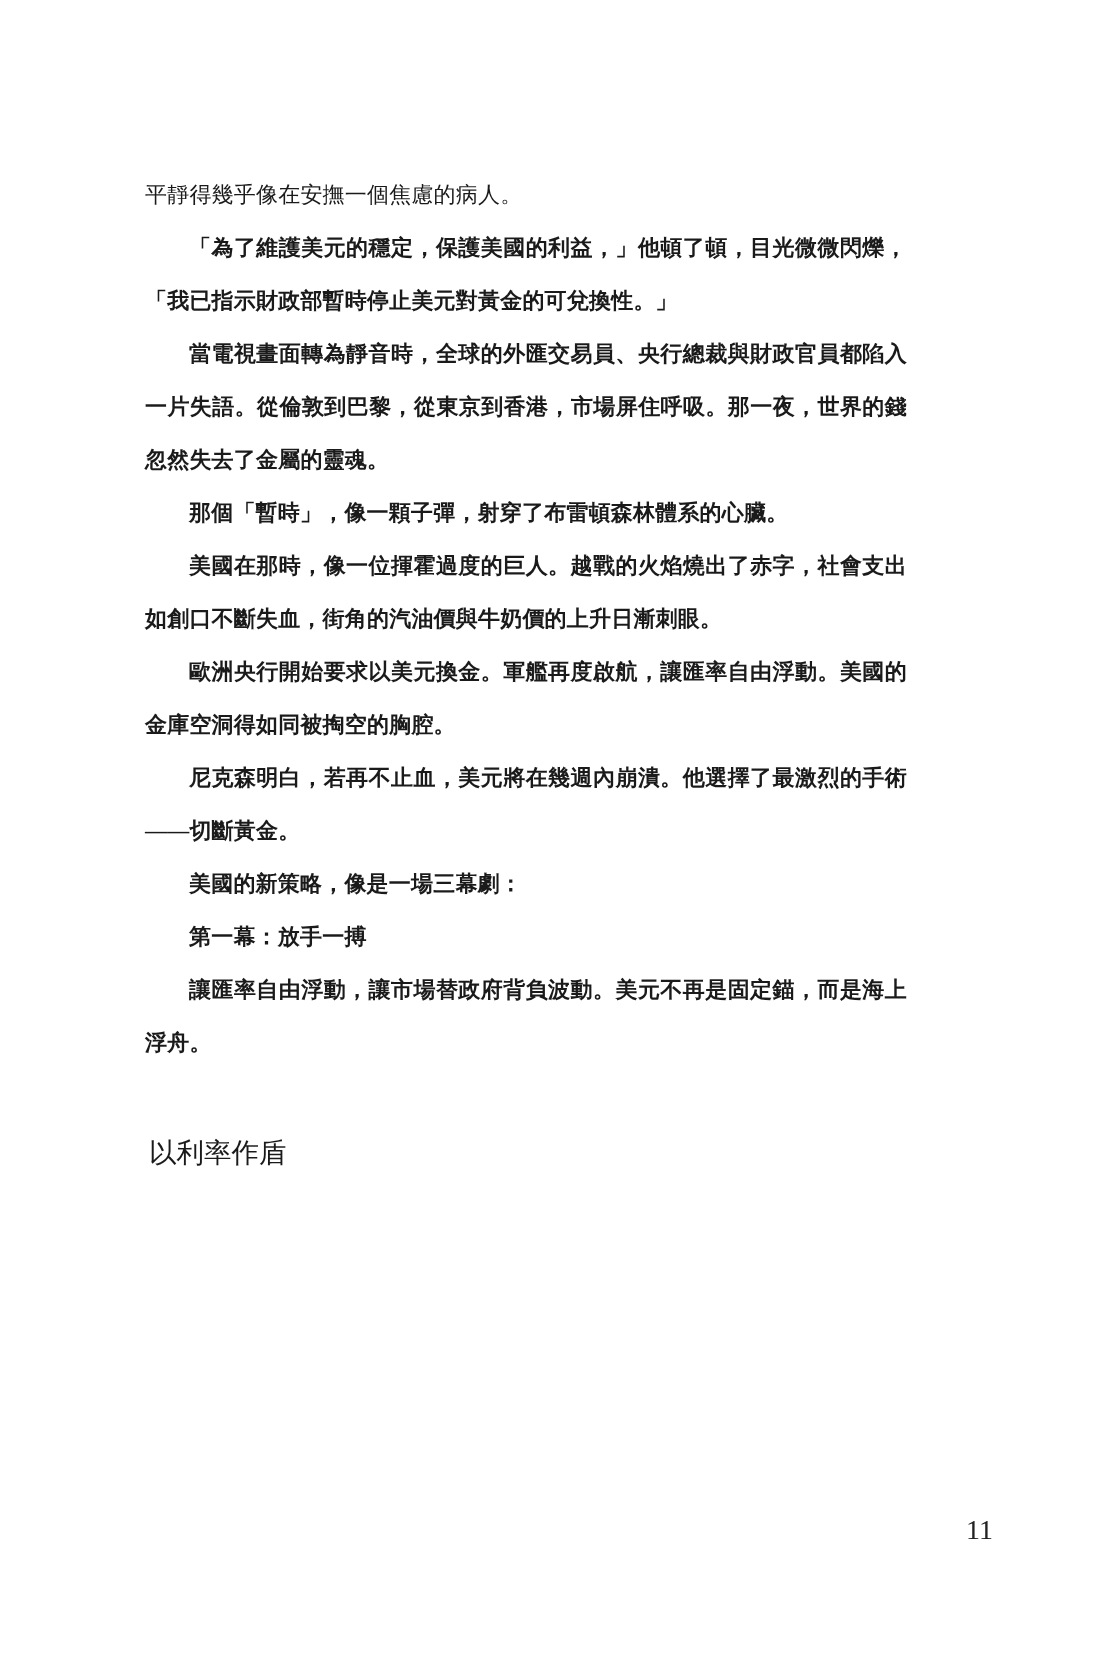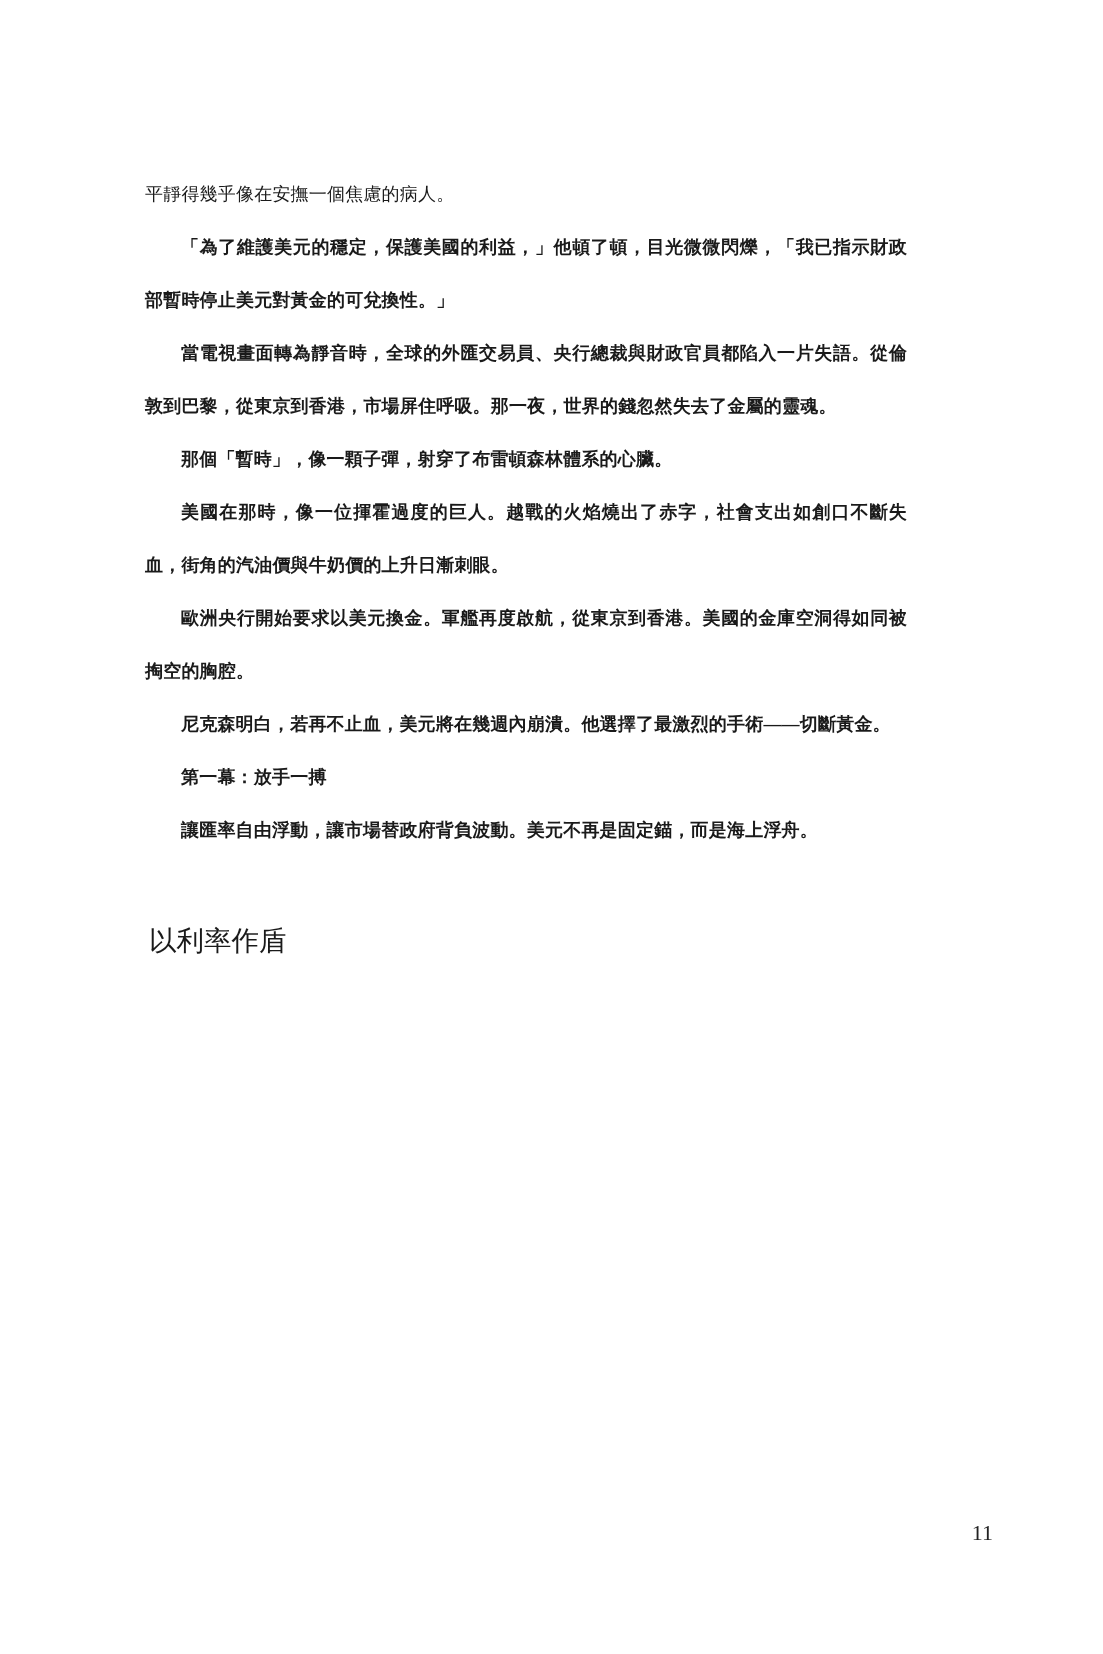--- a/index.html
+++ b/index.html
@@ -20,21 +20,21 @@
     overflow: hidden;
   }
   .text-column {
     position: absolute;
     left: 145px;
     top: 168px;
     width: 762px;
   }
   p.body-par {
     margin: 0 0 0 0;
-    font-size: 18px;
+    font-size: 22px;
     line-height: 53px;
     text-align: justify;
     text-justify: inter-ideograph;
     letter-spacing: 0.2px;
     text-indent: 0;
     font-weight: 500;
   }
   p.indent {
     text-indent: 2em;
     font-weight: bold;
@@ -46,39 +46,40 @@
     font-weight: 500;
     text-indent: 0;
   }
   .gap {
     height: 53px;
   }
   .page-number {
     position: absolute;
     right: 110px;
     bottom: 108px;
-    font-size: 22px;
+    font-size: 28px;
     color: #222222;
     font-family: "Liberation Serif", "DejaVu Serif", serif;
   }
 </style>
 </head>
 <body>
 
 <div class="page">
 
   <div class="text-column">
 
     <p class="body-par">平靜得幾乎像在安撫一個焦慮的病人。</p>
     <p class="body-par indent">「為了維護美元的穩定，保護美國的利益，」他頓了頓，目光微微閃爍，「我已指示財政部暫時停止美元對黃金的可兌換性。」</p>
     <p class="body-par indent">當電視畫面轉為靜音時，全球的外匯交易員、央行總裁與財政官員都陷入一片失語。從倫敦到巴黎，從東京到香港，市場屏住呼吸。那一夜，世界的錢忽然失去了金屬的靈魂。</p>
     <p class="body-par indent">那個「暫時」，像一顆子彈，射穿了布雷頓森林體系的心臟。</p>
     <p class="body-par indent">美國在那時，像一位揮霍過度的巨人。越戰的火焰燒出了赤字，社會支出如創口不斷失血，街角的汽油價與牛奶價的上升日漸刺眼。</p>
-    <p class="body-par indent">歐洲央行開始要求以美元換金。軍艦再度啟航，從東京到香港。美國的金庫空洞得如同被掏空的胸腔。</p>
+    <p class="body-par indent">歐洲央行開始要求以美元換金。軍艦再度啟航，讓匯率自由浮動。美國的金庫空洞得如同被掏空的胸腔。</p>
     <p class="body-par indent">尼克森明白，若再不止血，美元將在幾週內崩潰。他選擇了最激烈的手術——切斷黃金。</p>
+    <p class="body-par indent">美國的新策略，像是一場三幕劇：</p>
     <p class="body-par indent">第一幕：放手一搏</p>
     <p class="body-par indent">讓匯率自由浮動，讓市場替政府背負波動。美元不再是固定錨，而是海上浮舟。</p>
 
     <div class="gap"></div>
 
     <p class="heading-par">以利率作盾</p>
 
 
   </div>
 

